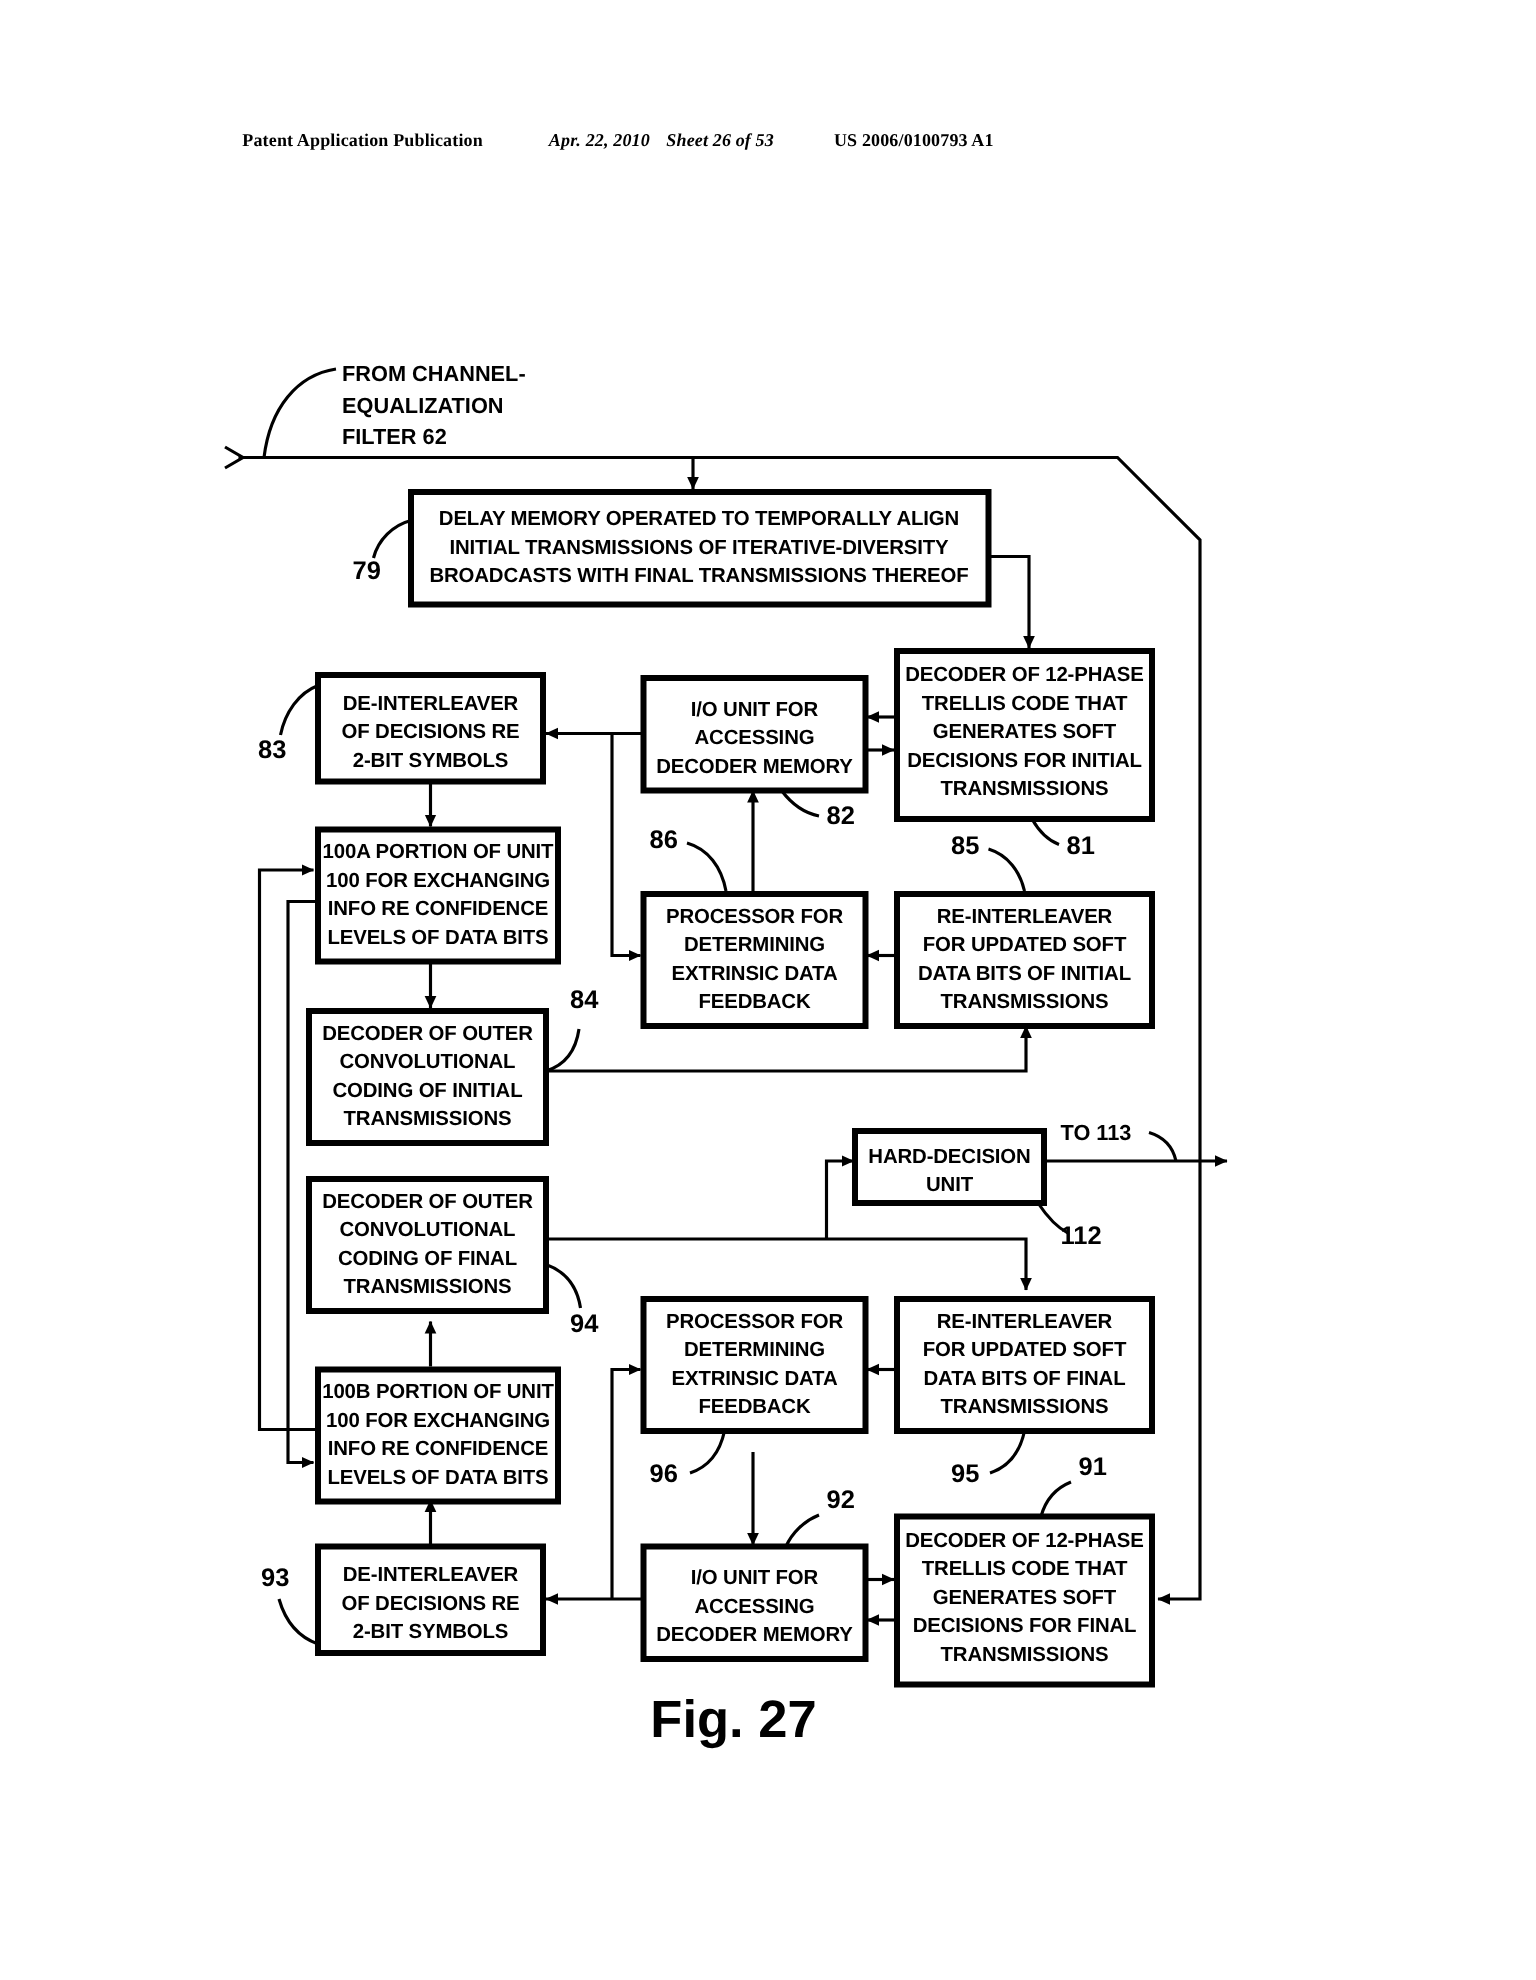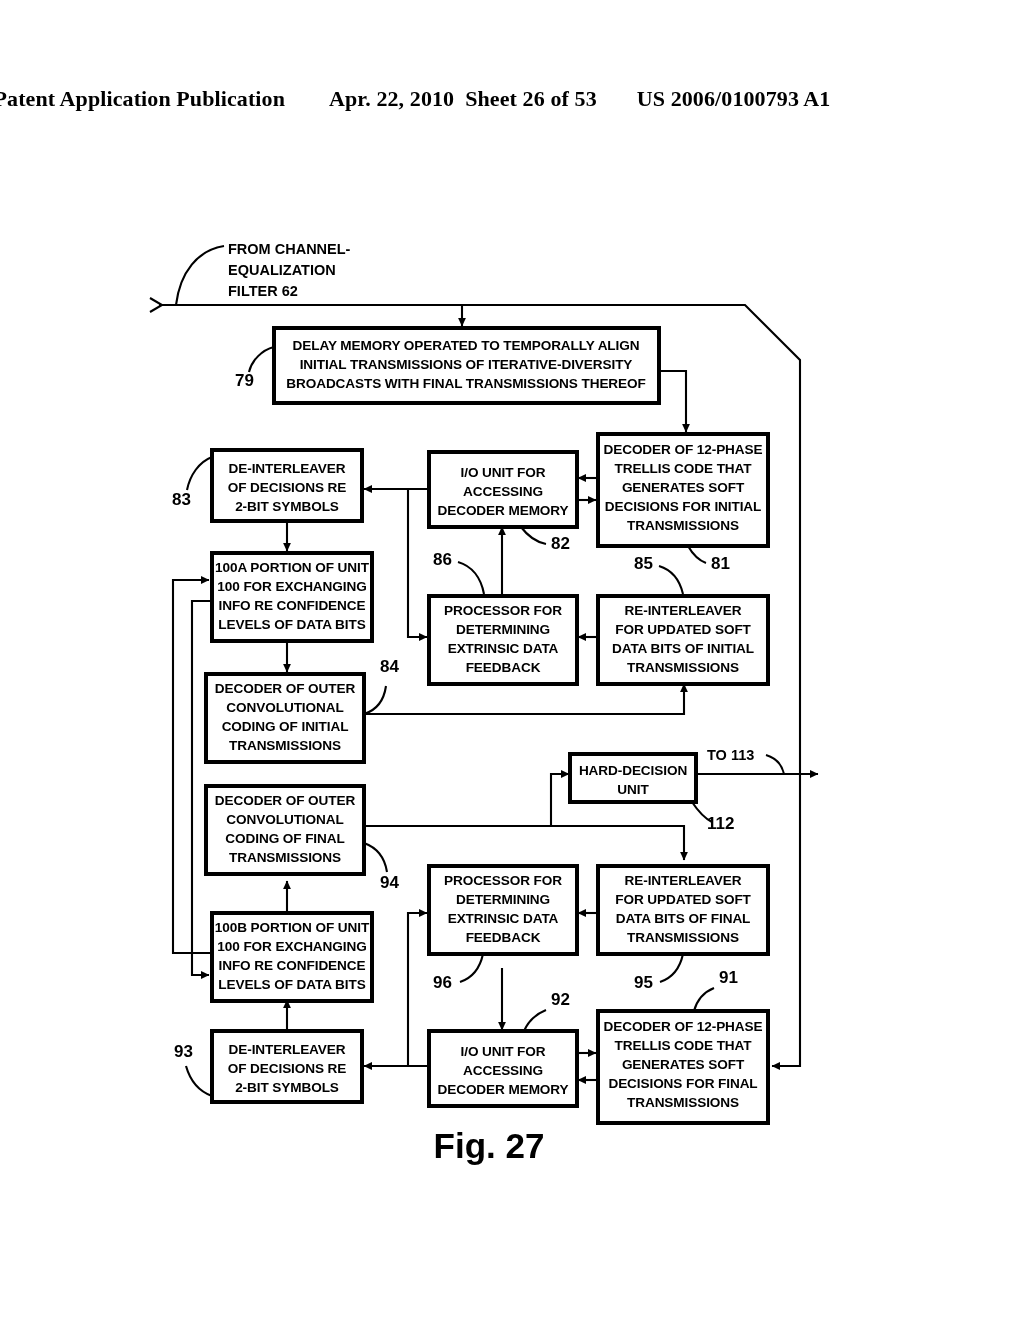--- a/index.html
+++ b/index.html
@@ -19,26 +19,26 @@
   
   #page-header{
     position:absolute;
     left:0;top:86px;
     width:824px;
     display:flex;
     justify-content:center;
     align-items:baseline;
     font-family:"Liberation Serif", serif;
     font-weight:700;
-    font-size:22px;
+    font-size:12px;
     letter-spacing:.1px;
     white-space:pre;
   }
   #page-header .hdr-left{margin-right:44px;}
-  #page-header .hdr-mid{margin-right:40px;}
+  #page-header .hdr-mid{margin-right:40px;font-style:italic;}
   #page-header .hdr-mid .sheet{margin-left:11px;}
   #page-header .hdr-right{}
 
   
   #figure-area{
     position:absolute;
     left:0;top:0;
     width:1024px;height:1320px;
   }
   svg#diagram{

